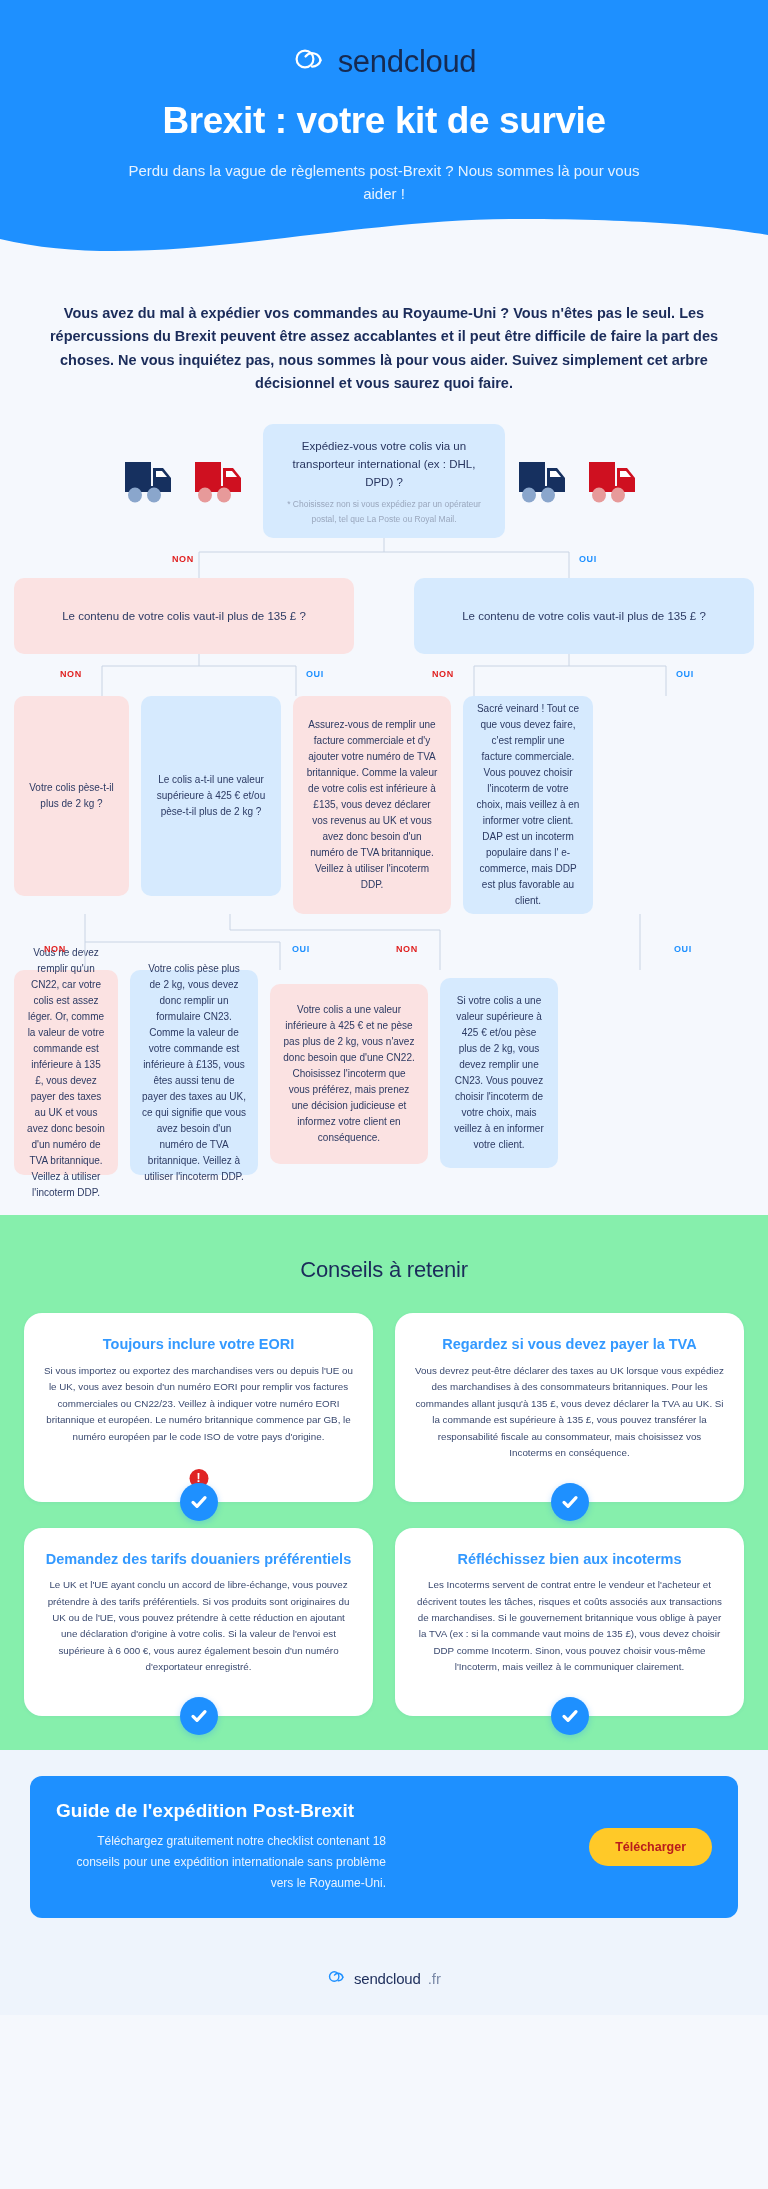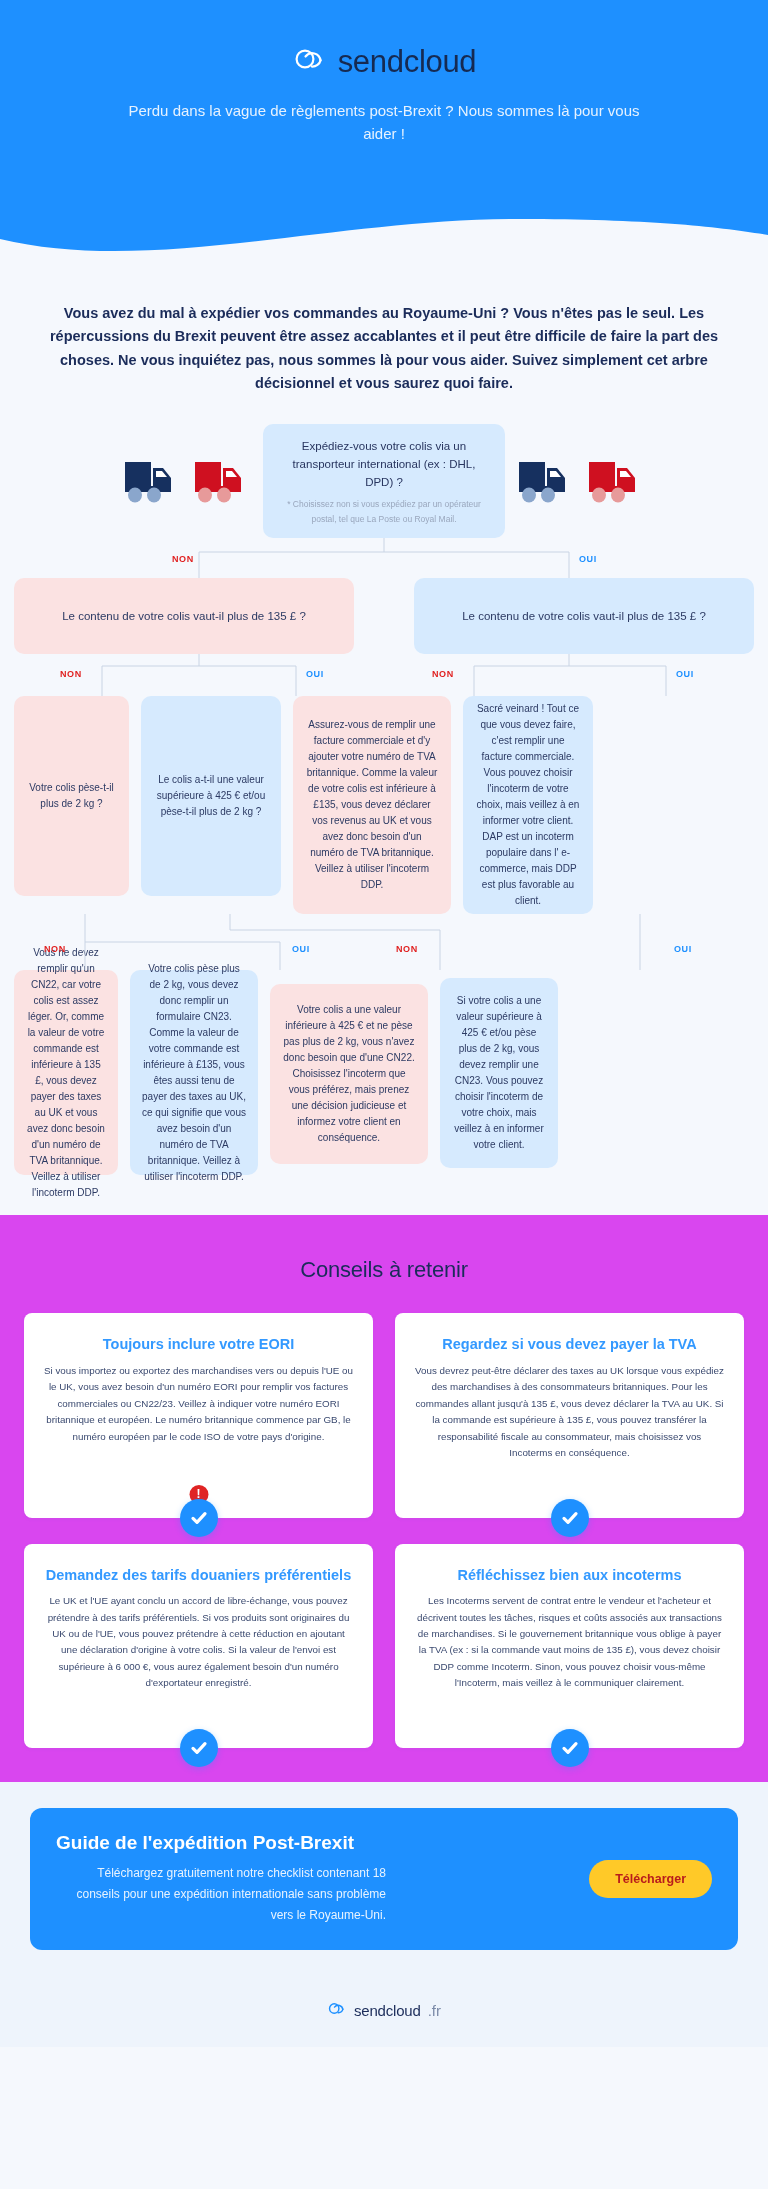--- a/index.html
+++ b/index.html
@@ -95,35 +95,35 @@
     width: 340px; height: 76px;
     display: flex; align-items: center; justify-content: center;
     font-size: 11.5px; line-height: 1.6;
   }
 
   .lvl3-row { display: flex; gap: 12px; align-items: flex-start; }
   .lvl4-row { display: flex; gap: 12px; align-items: flex-start; }
 
   
   .tips {
-    background: #d946ef;
+    background: #86efac;
     padding: 42px 24px 34px;
   }
   .tips-title {
     text-align: center; font-size: 22px; font-weight: 400;
     color: #1b2c5a; margin-bottom: 30px; letter-spacing: -0.2px;
   }
   .tips-grid {
     display: grid; grid-template-columns: 1fr 1fr;
     gap: 26px 22px;
   }
   .tip-card {
     background: #fff;
-    border-radius: 8px;
-    padding: 22px 20px 56px;
+    border-radius: 18px;
+    padding: 22px 20px 40px;
     position: relative;
     text-align: center;
     box-shadow: 0 1px 4px rgba(30,90,170,.06);
   }
   .tip-head {
     color: #3399ff; font-size: 14.5px; font-weight: 700;
     line-height: 1.35; margin-bottom: 8px;
   }
   .tip-body { font-size: 9.8px; line-height: 1.68; color: #3b4a70; }
 
@@ -180,20 +180,21 @@
       <div class="logo-row">
         <span class="logo-mark">
           <svg width="36" height="30" viewBox="0 0 36 30">
             <circle cx="13" cy="15" r="8.4" fill="none" stroke="#ffffff" stroke-width="2.2"></circle>
             <path d="M13.5 12.5 A8.4 8.4 0 0 1 28.5 16.5" fill="none" stroke="#ffffff" stroke-width="2.2" stroke-linecap="round"></path>
             <path d="M20 22.6 A8.4 8.4 0 0 0 28.6 16.2" fill="none" stroke="#ffffff" stroke-width="2.2" stroke-linecap="round"></path>
           </svg>
         </span>
         <span class="logo-word">sendcloud</span>
       </div>
+      <h1 class="hero-title">Brexit : votre kit de survie</h1>
       <p class="hero-sub">Perdu dans la vague de règlements post-Brexit ? Nous sommes là pour vous aider !</p>
     </div>
     <svg class="wave" viewBox="0 0 768 64" preserveAspectRatio="none">
       <path d="M0,34 C150,70 330,14 520,14 C650,14 720,22 768,30 L768,64 L0,64 Z" fill="#f5f8fd"></path>
     </svg>
   </div>
 
   <p class="intro">Vous avez du mal à expédier vos commandes au Royaume-Uni ? Vous n'êtes pas le seul. Les répercussions du Brexit peuvent être assez accablantes et il peut être difficile de faire la part des choses. Ne vous inquiétez pas, nous sommes là pour vous aider. Suivez simplement cet arbre décisionnel et vous saurez quoi faire.</p>
 
   <div class="flow">

